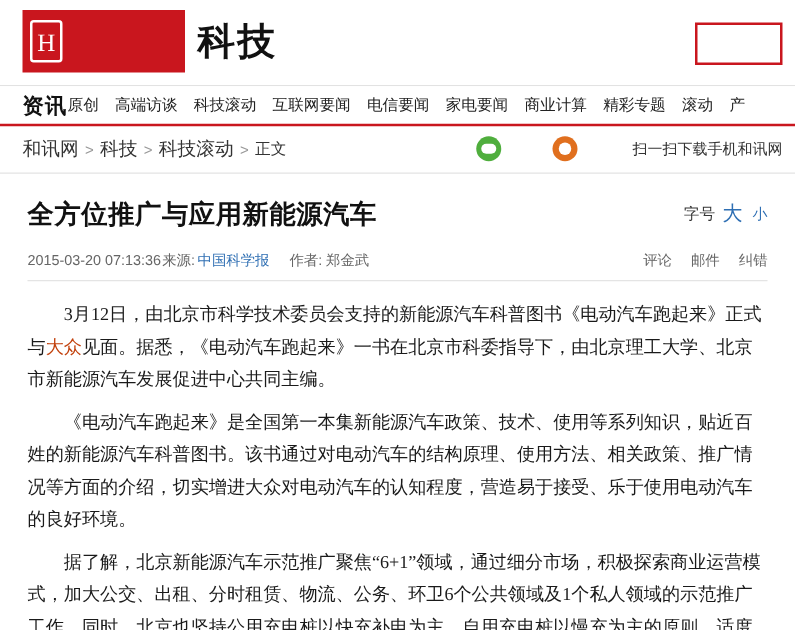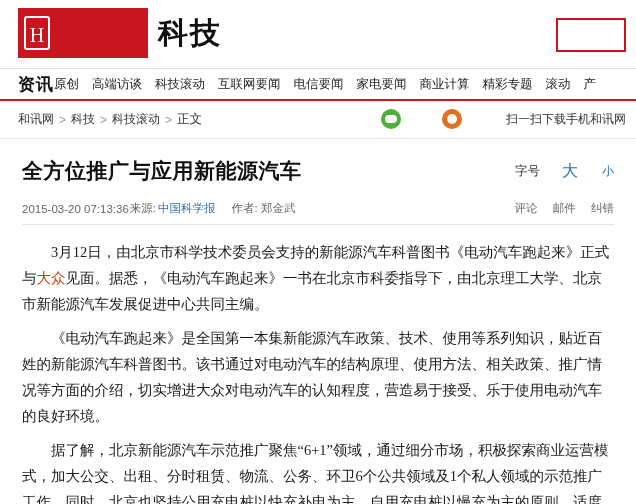--- a/index.html
+++ b/index.html
@@ -121,21 +121,21 @@
   .crumbrow {
     position: relative;
     height: 38px;
     border-bottom: 1px solid #e4e4e4;
     display: flex;
     align-items: center;
     padding-left: 18px;
     box-sizing: border-box;
   }
   .crumb-link {
-    font-size: 12px;
+    font-size: 15px;
     color: #333333;
     cursor: pointer;
   }
   .crumb-sep {
     font-size: 12px;
     color: #999999;
     margin: 0 5px;
   }
   .crumb-current {
     font-size: 12.5px;
@@ -196,21 +196,20 @@
     color: #111111;
     font-family: "Liberation Serif", serif;
     letter-spacing: 0.5px;
   }
   .fontsize-box {
     position: absolute;
     right: 0;
     top: 22px;
     display: flex;
     align-items: center;
-    gap: 16px;
   }
   .fs-label {
     font-size: 12.5px;
     color: #333333;
     margin-right: 6px;
   }
   .fs-big {
     font-size: 16px;
     color: #2f6fb3;
     margin-right: 8px;

